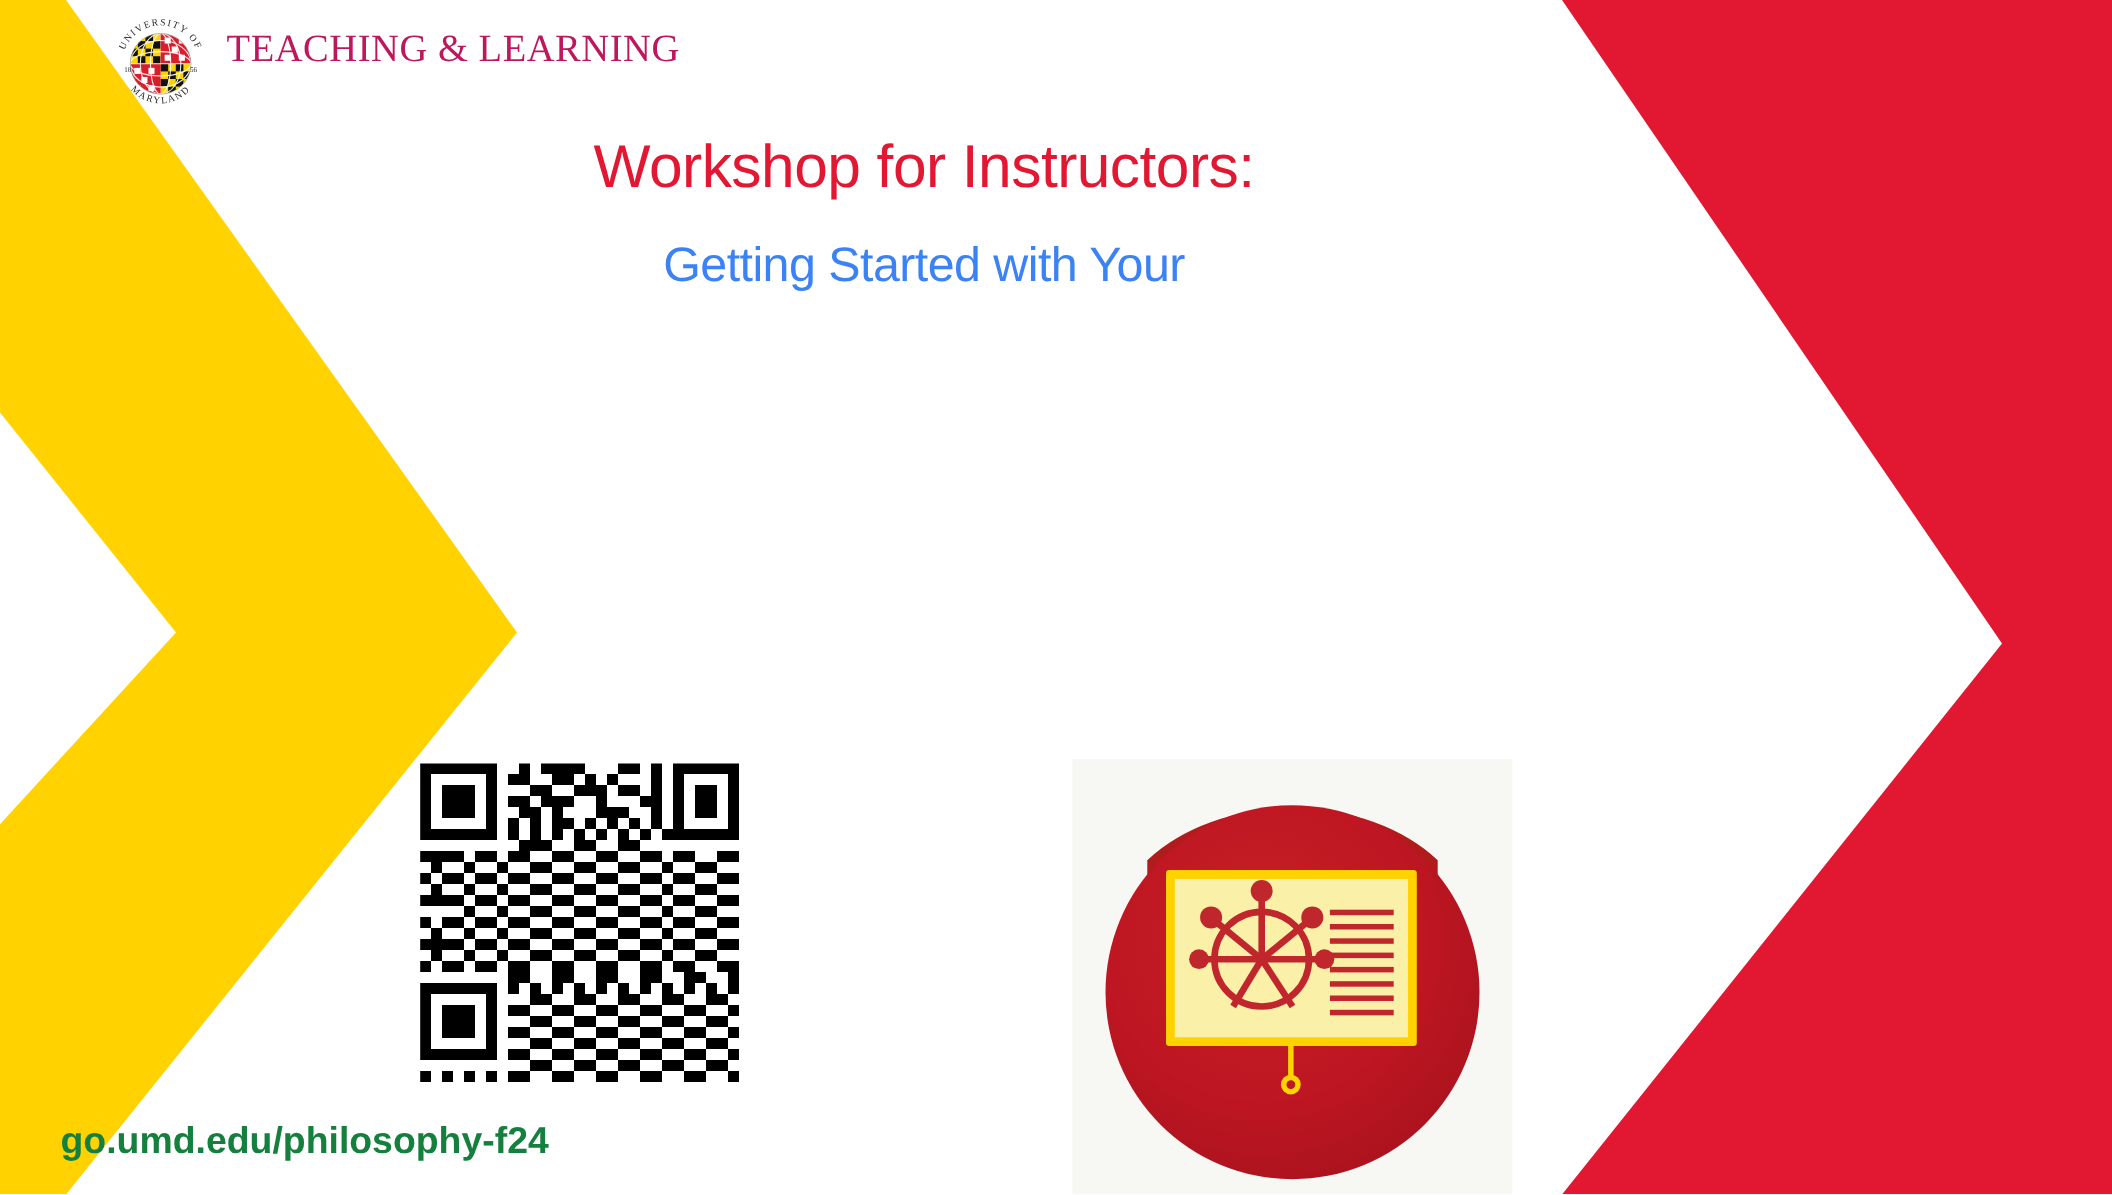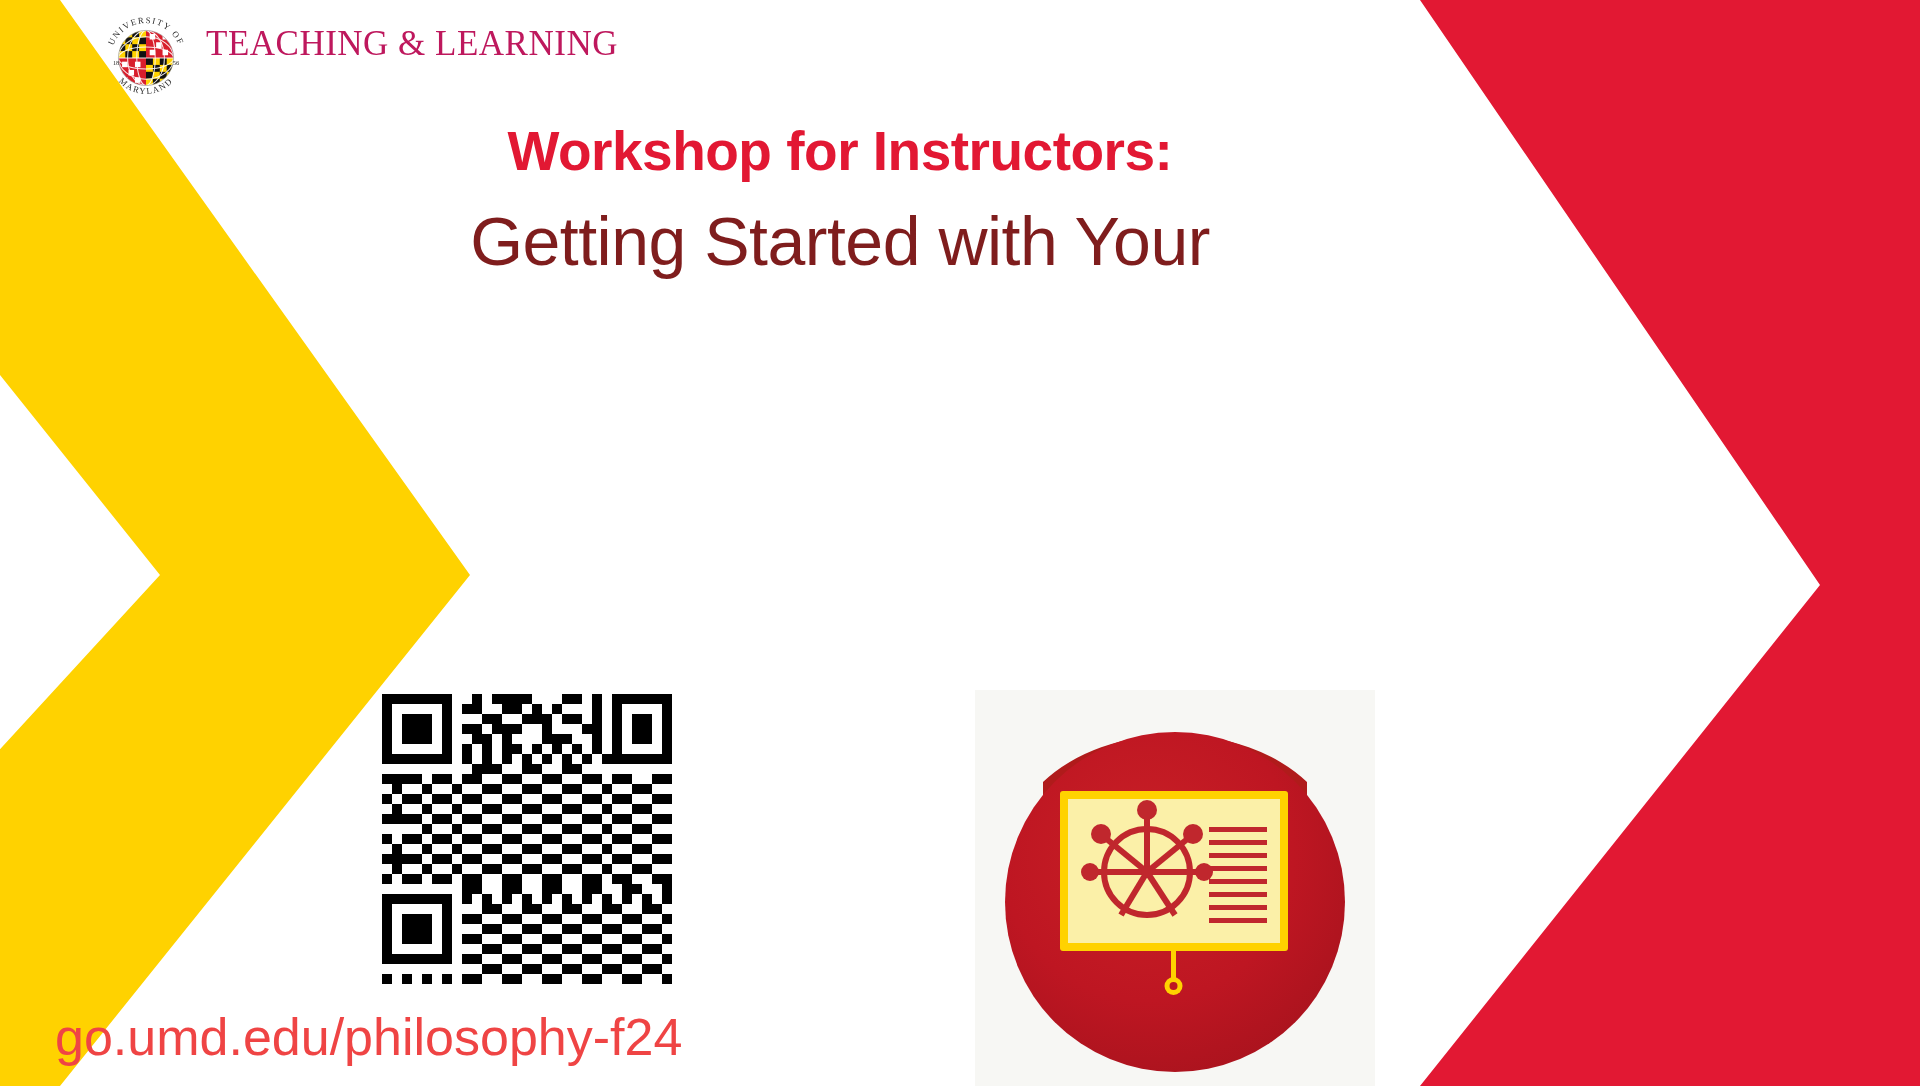--- a/index.html
+++ b/index.html
@@ -45,31 +45,31 @@
     white-space:nowrap;
   }
 
   
   .headings{
     position:absolute;left:430px;top:120px;width:820px;
     text-align:center;
   }
   .kicker{
     color:#E21833;
-    font-weight:bold;
+    font-weight:normal;
     font-size:55px;
     line-height:62px;
     letter-spacing:-0.5px;
     margin:0 0 22px 0;
     white-space:nowrap;
   }
   .title-light{
-    color:#7f1d1d;
+    color:#3b82f6;
     font-weight:400;
-    font-size:68px;
+    font-size:44px;
     line-height:74px;
     margin:16px;
     letter-spacing:-0.5px;
     white-space:nowrap;
   }
   .title-bold{
     color:#0b0b0b;
     font-weight:bold;
     font-size:72px;
     line-height:80px;
@@ -90,22 +90,22 @@
   .qr-wrap{
     position:absolute;left:382px;top:694px;
     width:290px;height:290px;
     background:#ffffff;
   }
   .qr-wrap svg{display:block;width:290px;height:290px;}
 
   
   .url{
     position:absolute;left:55px;top:1008px;
-    font-size:52px;line-height:58px;
-    color:#ef4444;font-weight:400;
+    font-size:34px;line-height:58px;
+    color:#15803d;font-weight:700;
     white-space:nowrap;
   }
 
   
   .icon-tile{
     position:absolute;left:975px;top:690px;
     width:400px;height:396px;
     background:#f7f7f4;
   }
   .icon-tile svg{display:block;width:400px;height:396px;}

